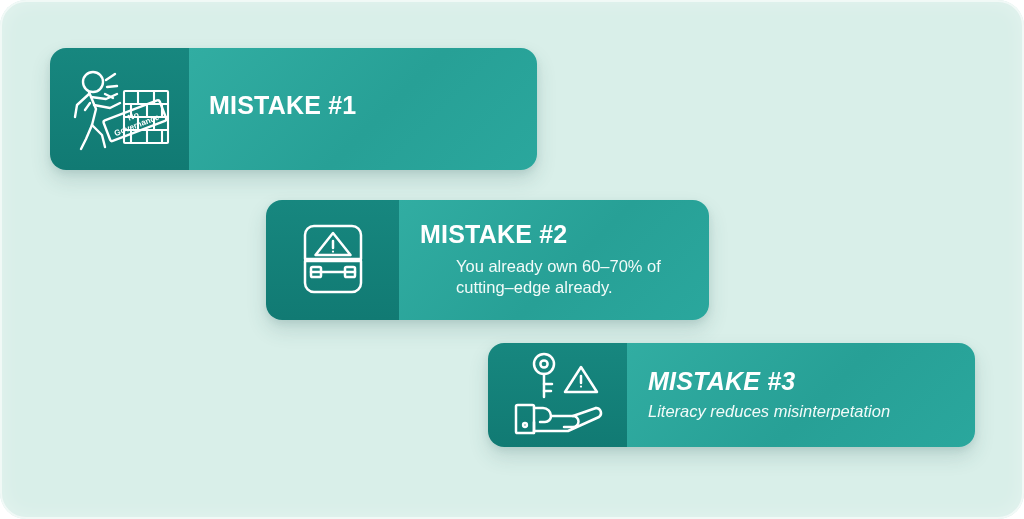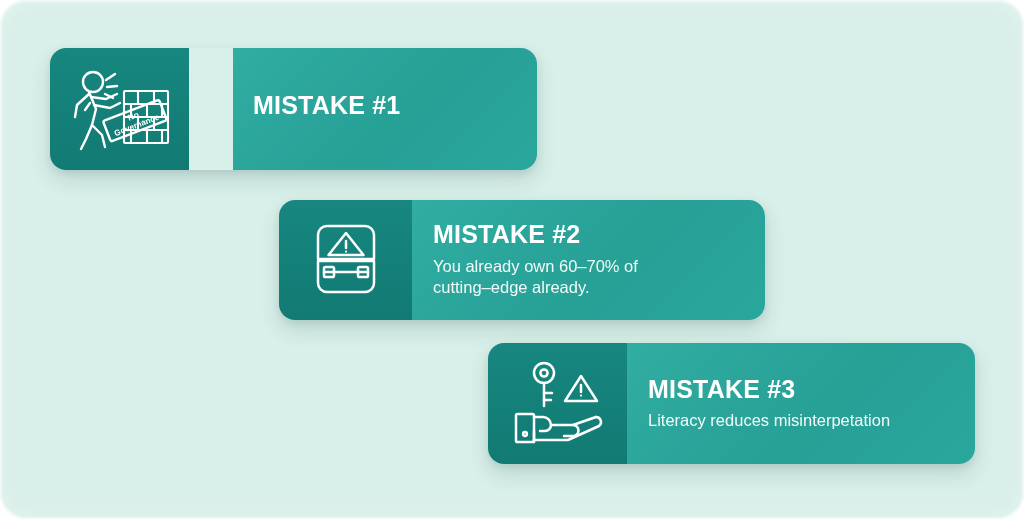--- a/index.html
+++ b/index.html
@@ -58,33 +58,33 @@
   }
   .card-desc {
     color: #f2fbf9;
     line-height: 1.30;
     font-weight: 400;
   }
 
   
   #card-1 { left: 50px; top: 48px; width: 487px; height: 122px; }
   #card-1 .icon-panel { width: 139px; }
-  #card-1 .body-panel { padding: 0 8px 0 20px; margin-left: 44px; }
+  #card-1 .body-panel { padding: 0 8px 0 20px; }
   #card-1 .card-title { font-size: 25px; margin-bottom: 7px; }
   #card-1 .card-desc  { font-size: 16.5px; }
 
   
-  #card-2 { left: 279px; top: 200px; width: 486px; height: 120px; }
+  #card-2 { left: 266px; top: 200px; width: 443px; height: 120px; }
   #card-2 .icon-panel { width: 133px; }
   #card-2 .body-panel { padding: 0 0 0 21px; }
   #card-2 .card-title { font-size: 25px; margin-bottom: 7px; }
-  #card-2 .card-desc  { font-size: 16.5px; }
-
-  
-  #card-3 { left: 488px; top: 343px; width: 487px; height: 121px; }
+  #card-2 .card-desc  { font-size: 16.5px; margin-left: 36px; }
+
+  
+  #card-3 { left: 488px; top: 343px; width: 487px; height: 104px; font-style: italic; }
   #card-3 .icon-panel { width: 139px; }
   #card-3 .body-panel { padding: 0 0 0 21px; }
   #card-3 .card-title { font-size: 25px; margin-bottom: 6px; }
   #card-3 .card-desc  { font-size: 16.5px; }
 
   .icon-svg { display: block; }
 </style>
 </head>
 <body>
 

